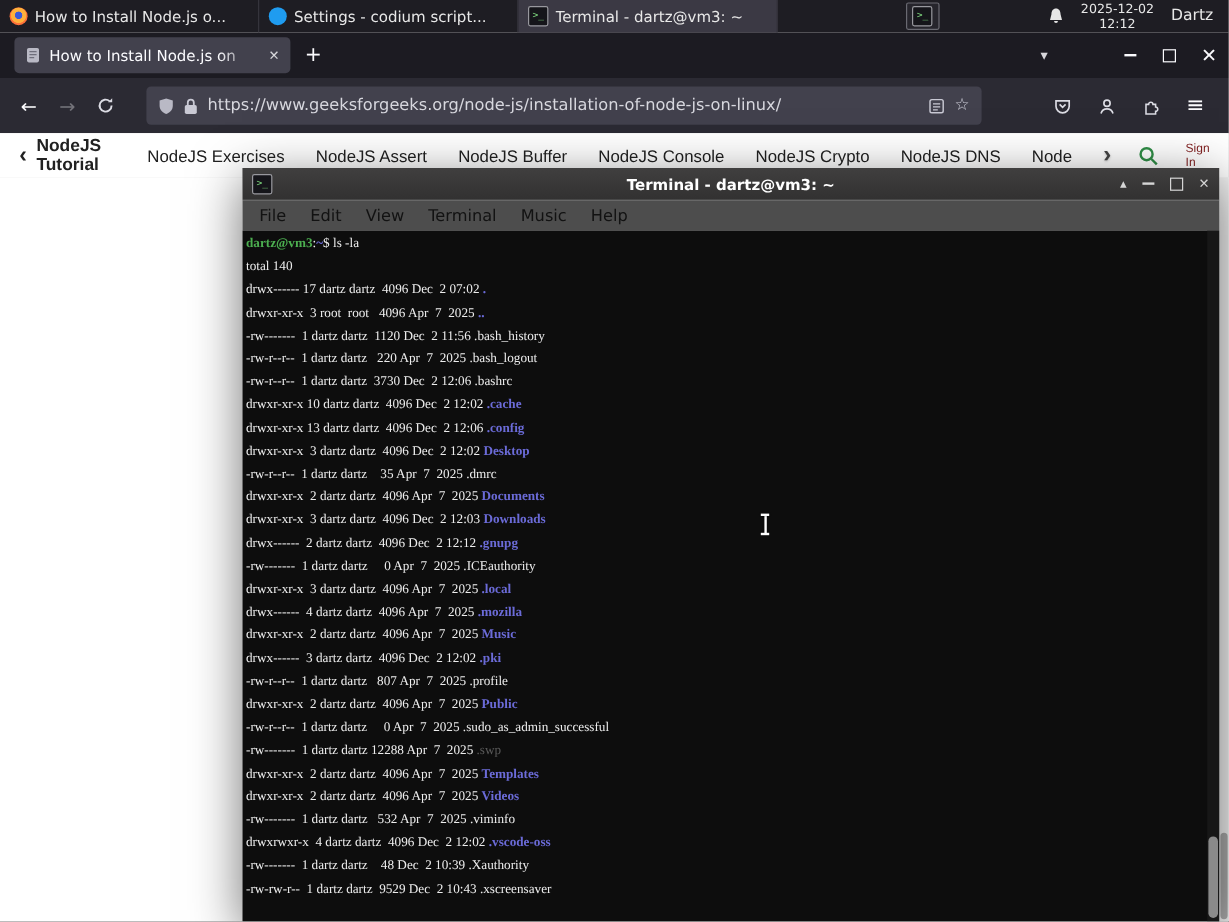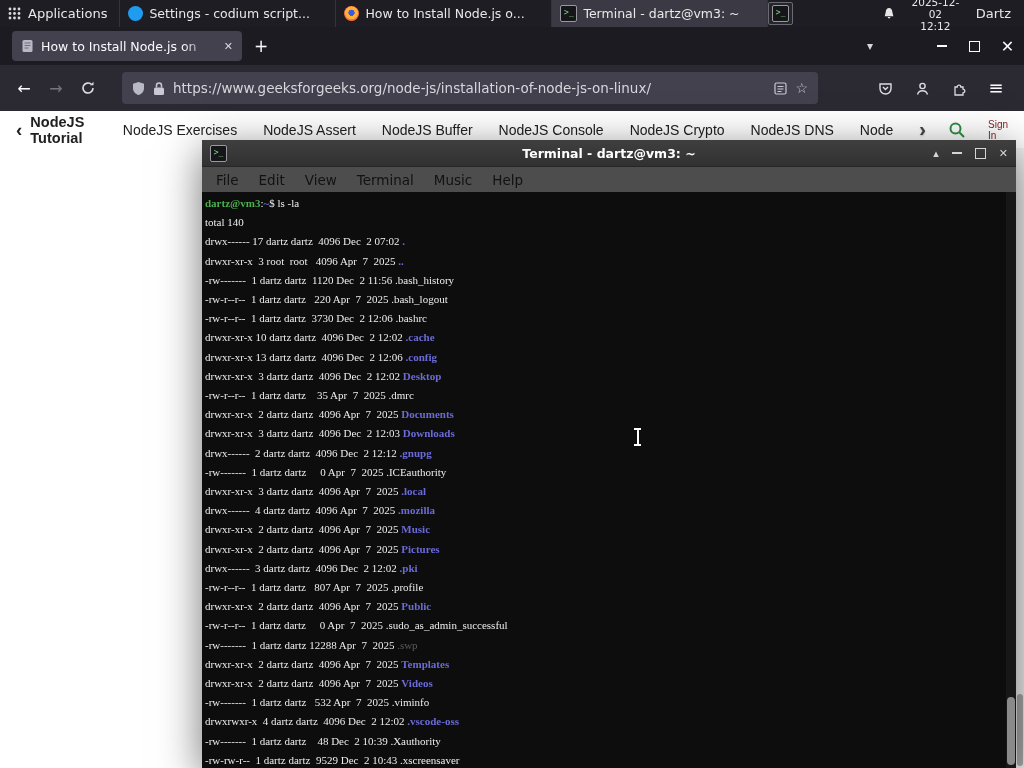--- a/index.html
+++ b/index.html
@@ -104,45 +104,29 @@
                  box-shadow:0 0 1px rgba(0,0,0,.8);}
   .ibeam::after{content:"";position:absolute;left:1px;top:0;width:7px;height:2px;background:#fff;
                 box-shadow:0 16px 0 #fff,0 0 1px rgba(0,0,0,.8);}
 </style>
 </head>
 <body>
 
 <div>
 
   <div class="panel">
-    <div class="apps-btn">
-      <svg width="13" height="13" viewBox="0 0 13 13">
-        <g fill="#dcdcdc">
-          <circle cx="2" cy="2" r="1.4"></circle>
-            <circle cx="6.5" cy="2" r="1.4"></circle>
-            <circle cx="11" cy="2" r="1.4"></circle>
-          <circle cx="2" cy="6.5" r="1.4"></circle>
-            <circle cx="6.5" cy="6.5" r="1.4"></circle>
-            <circle cx="11" cy="6.5" r="1.4"></circle>
-          <circle cx="2" cy="11" r="1.4"></circle>
-            <circle cx="6.5" cy="11" r="1.4"></circle>
-            <circle cx="11" cy="11" r="1.4"></circle>
-        </g>
-      </svg>
-      <span>Applications</span>
-    </div>
 
     <div class="task-list">
+        <div class="panel-task">
+          <span class="task-icon icon-firefox"></span>
+          <span class="task-title">How to Install Node.js o...</span>
+        </div>
         <div class="panel-task">
           <span class="task-icon icon-codium"></span>
           <span class="task-title">Settings - codium script...</span>
-        </div>
-        <div class="panel-task">
-          <span class="task-icon icon-firefox"></span>
-          <span class="task-title">How to Install Node.js o...</span>
         </div>
         <div class="panel-task active">
           <span class="task-icon icon-terminal"></span>
           <span class="task-title">Terminal - dartz@vm3: ~</span>
         </div>
       </div>
 
     <div class="panel-right">
       <div class="launcher-box">
         <span class="icon-terminal"></span>
@@ -302,21 +286,20 @@
           <div class="tline"><span class="t-file">drwxr-xr-x 13 dartz dartz  4096 Dec  2 12:06 </span><span class="t-dir">.config</span></div>
           <div class="tline"><span class="t-file">drwxr-xr-x  3 dartz dartz  4096 Dec  2 12:02 </span><span class="t-dir">Desktop</span></div>
           <div class="tline"><span class="t-file">-rw-r--r--  1 dartz dartz    35 Apr  7  2025 </span><span class="t-file">.dmrc</span></div>
           <div class="tline"><span class="t-file">drwxr-xr-x  2 dartz dartz  4096 Apr  7  2025 </span><span class="t-dir">Documents</span></div>
           <div class="tline"><span class="t-file">drwxr-xr-x  3 dartz dartz  4096 Dec  2 12:03 </span><span class="t-dir">Downloads</span></div>
           <div class="tline"><span class="t-file">drwx------  2 dartz dartz  4096 Dec  2 12:12 </span><span class="t-dir">.gnupg</span></div>
           <div class="tline"><span class="t-file">-rw-------  1 dartz dartz     0 Apr  7  2025 </span><span class="t-file">.ICEauthority</span></div>
           <div class="tline"><span class="t-file">drwxr-xr-x  3 dartz dartz  4096 Apr  7  2025 </span><span class="t-dir">.local</span></div>
           <div class="tline"><span class="t-file">drwx------  4 dartz dartz  4096 Apr  7  2025 </span><span class="t-dir">.mozilla</span></div>
           <div class="tline"><span class="t-file">drwxr-xr-x  2 dartz dartz  4096 Apr  7  2025 </span><span class="t-dir">Music</span></div>
-          <div class="tline"><span class="t-file">drwxr-xr-x  2 dartz dartz  4096 Apr  7  2025 </span><span class="t-dir">Pictures</span></div>
           <div class="tline"><span class="t-file">drwx------  3 dartz dartz  4096 Dec  2 12:02 </span><span class="t-dir">.pki</span></div>
           <div class="tline"><span class="t-file">-rw-r--r--  1 dartz dartz   807 Apr  7  2025 </span><span class="t-file">.profile</span></div>
           <div class="tline"><span class="t-file">drwxr-xr-x  2 dartz dartz  4096 Apr  7  2025 </span><span class="t-dir">Public</span></div>
           <div class="tline"><span class="t-file">-rw-r--r--  1 dartz dartz     0 Apr  7  2025 </span><span class="t-file">.sudo_as_admin_successful</span></div>
           <div class="tline"><span class="t-file">-rw-------  1 dartz dartz 12288 Apr  7  2025 </span><span class="t-dim">.swp</span></div>
           <div class="tline"><span class="t-file">drwxr-xr-x  2 dartz dartz  4096 Apr  7  2025 </span><span class="t-dir">Templates</span></div>
           <div class="tline"><span class="t-file">drwxr-xr-x  2 dartz dartz  4096 Apr  7  2025 </span><span class="t-dir">Videos</span></div>
           <div class="tline"><span class="t-file">-rw-------  1 dartz dartz   532 Apr  7  2025 </span><span class="t-file">.viminfo</span></div>
           <div class="tline"><span class="t-file">drwxrwxr-x  4 dartz dartz  4096 Dec  2 12:02 </span><span class="t-dir">.vscode-oss</span></div>
           <div class="tline"><span class="t-file">-rw-------  1 dartz dartz    48 Dec  2 10:39 </span><span class="t-file">.Xauthority</span></div>

